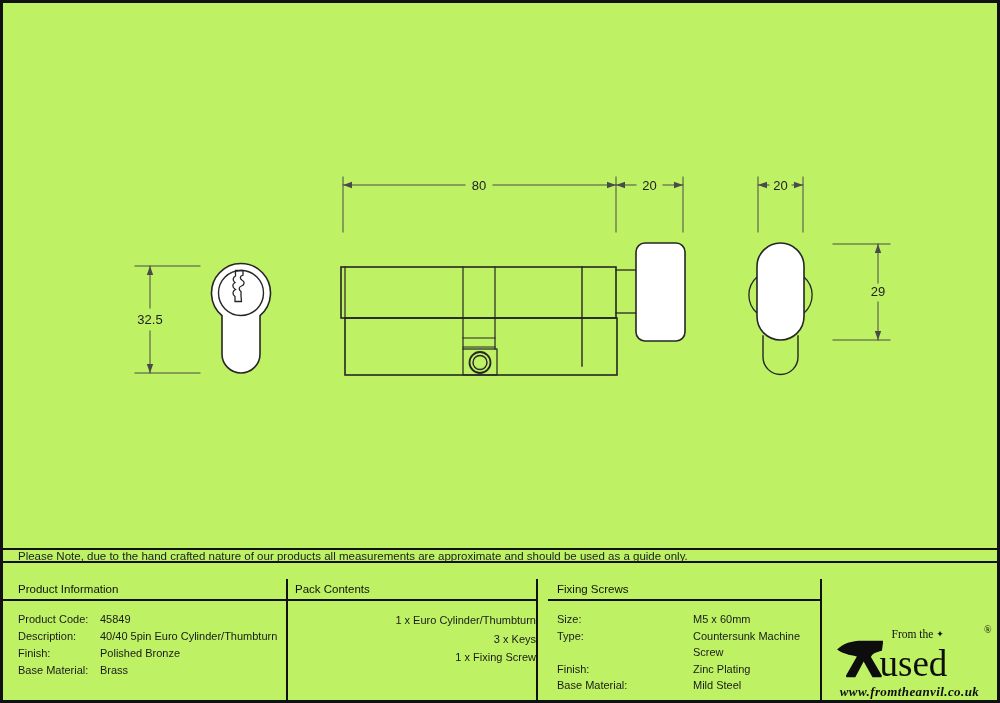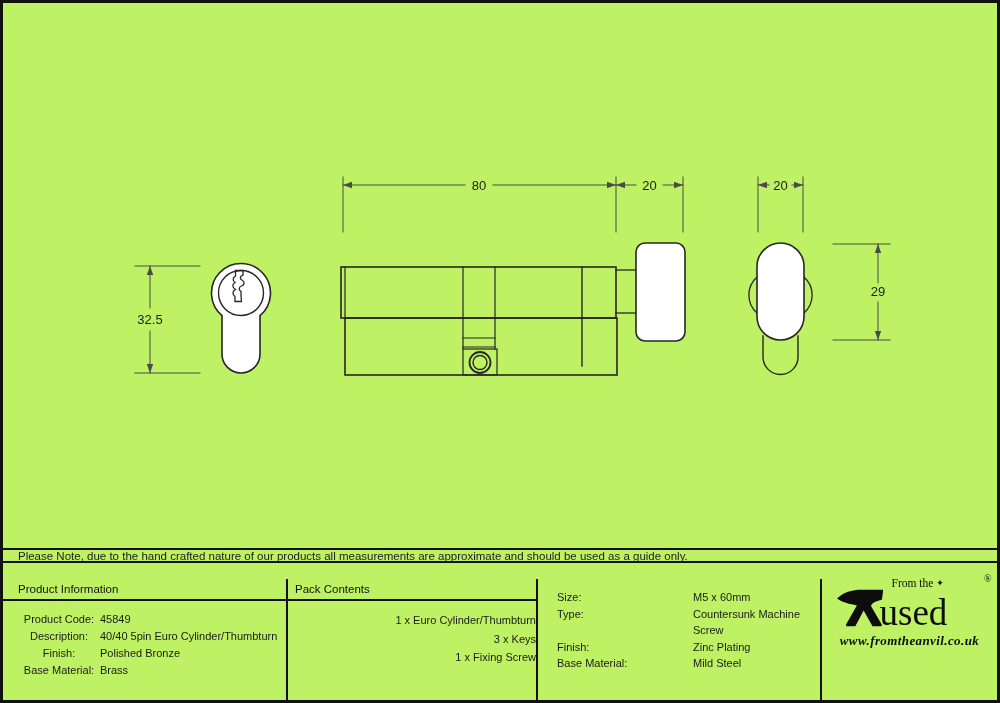--- a/index.html
+++ b/index.html
@@ -15,24 +15,24 @@
   
   #note-bar {
     position:absolute; top:545px; left:0; width:994px; height:15px;
     border-top:2px solid #111111; border-bottom:2px solid #111111;
     display:flex; align-items:center; padding-left:15px;
     font-size:11.5px; color:#1c1c1c;
   }
   
   #info-table { position:absolute; top:576px; left:0; width:994px; bottom:0; }
   .col { position:absolute; top:0; bottom:0; }
-  #col-product { left:0; width:285px; border-right:2px solid #111111;text-align:center; }
+  #col-product { left:0; width:285px; border-right:2px solid #111111; }
   #col-pack    { left:285px; width:250px; border-right:2px solid #111111; }
   #col-screws  { left:545px; width:274px; border-right:2px solid #111111; }
-  #col-logo    { left:819px; right:0; display:flex; align-items:flex-start; justify-content:center; }
+  #col-logo    { left:819px; right:0; display:flex; align-items:flex-end; justify-content:center; }
   .col-header {
     height:22px; border-bottom:2px solid #111111;
     display:flex; align-items:center; font-size:11.5px; color:#111;
   }
   #col-product .col-header { padding-left:15px; }
   #col-pack .col-header    { padding-left:7px; }
   #col-screws .col-header  { padding-left:9px; }
   .col-body { padding-top:10px; font-size:11px; }
   #col-product .col-body { padding-left:15px; }
   #col-pack .col-body    { padding-left:7px; }
@@ -189,20 +189,21 @@
     <div class="col" id="col-pack">
       <div class="col-header">Pack Contents</div>
       <div class="col-body">
         <div class="pack-item">1 x Euro Cylinder/Thumbturn</div>
         <div class="pack-item">3 x Keys</div>
         <div class="pack-item">1 x Fixing Screw</div>
       </div>
     </div>
 
     <div class="col" id="col-screws">
+      <div class="col-header">Fixing Screws</div>
       <div class="col-body">
         <div class="spec-row">
           <span class="spec-label">Size:</span>
           <span class="spec-value">M5 x 60mm</span>
         </div>
         <div class="spec-row">
           <span class="spec-label">Type:</span>
           <span class="spec-value">Countersunk Machine Screw</span>
         </div>
         <div class="spec-row">

